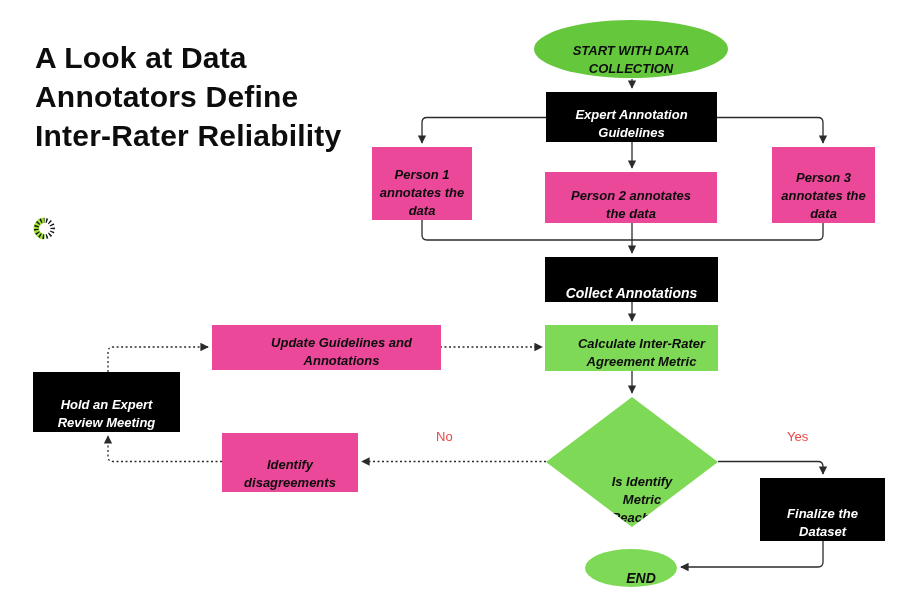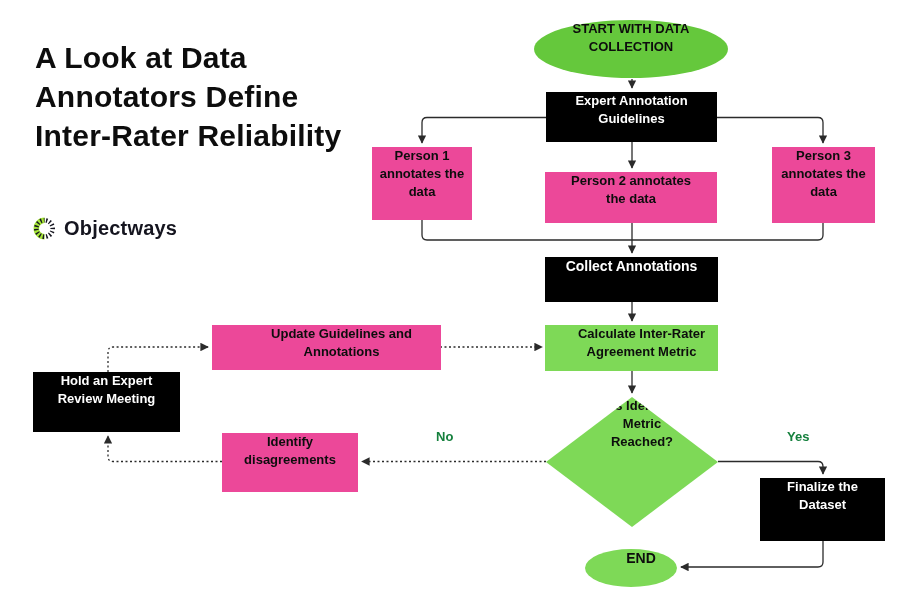--- a/index.html
+++ b/index.html
@@ -11,22 +11,22 @@
   
   .title{
     left:35px;top:38px;width:330px;
     font-size:30px;line-height:39px;font-weight:700;color:#0d0d0d;
     letter-spacing:.2px;
   }
   .brand{left:33px;top:217px;display:flex;align-items:center;gap:8px;}
   .brand-name{font-size:20px;font-weight:700;color:#15151f;letter-spacing:.2px;}
   
   .node{
-    display:flex;align-items:flex-start;justify-content:center;text-align:center;
-    font-weight:700;color:#0d0d0d;
+    display:flex;align-items:flex-end;justify-content:center;text-align:center;
+    font-weight:700;color:#0d0d0d;font-style:italic;
   }
   .ellipse{border-radius:50%;}
   .black{background:#000000;color:#ffffff;}
   .bright{background:#65c83c;}
   .medium{background:#7ed957;padding-left:20px;}
   .light{background:#ec4899;}
   .fs13{font-size:13px;line-height:18px;}
   .fs14{font-size:14px;line-height:18px;}
   .n-start   {left:534px;top:20px;width:194px;height:58px;}
   .n-define  {left:546px;top:92px;width:171px;height:50px;}
@@ -37,36 +37,35 @@
   .n-calc    {left:545px;top:325px;width:173px;height:46px;}
   .n-diamond {left:546px;top:397px;width:172px;height:130px;
               clip-path:polygon(50% 0,100% 50%,50% 100%,0 50%);}
   .n-update  {left:212px;top:325px;width:229px;height:45px;padding-left:30px;}
   .n-hold    {left:33px;top:372px;width:147px;height:60px;}
   .n-identify{left:222px;top:433px;width:136px;height:59px;}
   .n-finalize{left:760px;top:478px;width:125px;height:63px;}
   .n-end     {left:585px;top:549px;width:92px;height:38px;}
   .inner-narrow{width:140px;}
   .inner-diamond{width:94px;}
-  .edge-label{font-size:13px;font-weight:700;color:#15803d;}
+  .edge-label{font-size:13px;font-weight:400;color:#ef4444;}
   .l-no {left:436px;top:429px;}
   .l-yes{left:787px;top:429px;}
   svg.wires{left:0;top:0;pointer-events:none;}
 </style>
 </head>
 <body>
 
 <div class="abs title">A Look at Data Annotators Define Inter-Rater Reliability</div>
 
 <div class="abs brand">
   <svg width="23" height="23" viewBox="0 0 23 23">
     <circle cx="11.5" cy="11.5" r="8.2" fill="none" stroke="#a6e638" stroke-width="5.5" stroke-dasharray="25.8 51.5" transform="rotate(90 11.5 11.5)"></circle>
     <circle cx="11.5" cy="11.5" r="8.2" fill="none" stroke="#15151f" stroke-width="4.6" stroke-dasharray="1.4 2.1" transform="rotate(-90 11.5 11.5)" stroke-dashoffset="-26"></circle>
   </svg>
-  <span class="brand-name">Objectways</span>
 </div>
 
 <svg class="abs wires" width="921" height="614" viewBox="0 0 921 614">
   <defs>
     <marker id="ah" viewBox="0 0 10 10" refX="9" refY="5" markerWidth="6.5" markerHeight="6.5" orient="auto-start-reverse">
       <path d="M0 0 L10 5 L0 10 z" fill="#2b2b2b"></path>
     </marker>
   </defs>
   <g fill="none" stroke="#2b2b2b" stroke-width="1.3">
     <path d="M632 79 L632 88" marker-end="url(#ah)"></path>

